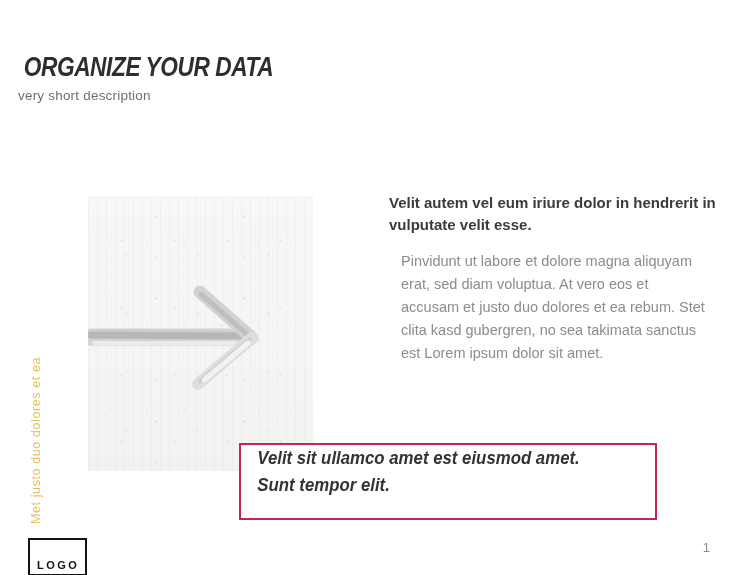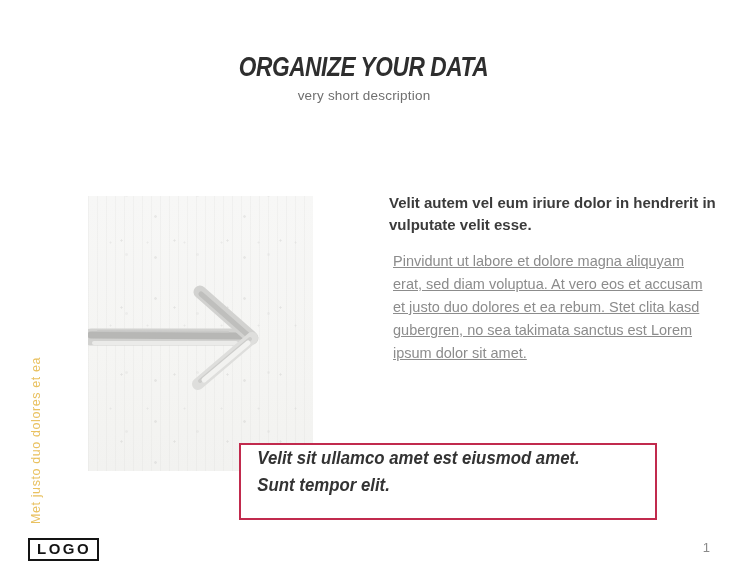--- a/index.html
+++ b/index.html
@@ -5,38 +5,39 @@
   html,body{margin:0;padding:0;background:#fff;}
   .slide{
     position:relative;
     width:743px;height:575px;
     background:#ffffff;
     font-family:"Liberation Sans", sans-serif;
     overflow:hidden;
   }
 
   
-  .header{position:absolute;top:52px;left:0;right:15px;text-align:center;}
+  .header{position:absolute;top:52px;left:0;right:15px;text-align:left;}
   .title{
     display:inline-block;
     margin:0;
     font-size:27px;
     font-weight:800;
     font-style:italic;
     color:#2e2e2e;
     letter-spacing:-0.5px;
     transform:scaleX(0.84);
     transform-origin:center;
     white-space:nowrap;
   }
   .subtitle{
     margin:5px 0 0;
     font-size:13.5px;
     color:#6f6f6f;
     letter-spacing:0.2px;
+    padding-left:18px;
   }
 
   
   .photo{
     position:absolute;left:88px;top:196px;width:225px;height:275px;
     background-color:#f8f8f7;
     background-image:
       radial-gradient(circle, rgba(120,120,120,0.14) 0 0.8px, transparent 1.4px),
       radial-gradient(circle, rgba(100,100,100,0.10) 0 1px, transparent 1.6px),
       radial-gradient(circle, rgba(140,140,140,0.12) 0 0.7px, transparent 1.3px),
@@ -51,25 +52,24 @@
   
   .content{position:absolute;left:389px;top:192px;width:330px;}
   .lead{
     margin:0;
     font-size:15px;
     font-weight:bold;
     line-height:1.47;
     color:#3b3b3b;
   }
   .bodytext{
-    margin:14px 4px 0;
+    margin:14px 12px 0;
     font-size:14.5px;
     line-height:1.58;
     color:#8c8c8c;
-    text-decoration:underline;
   }
 
   
   .callout{
     position:absolute;left:239px;top:443px;width:418px;height:77px;
     box-sizing:border-box;
     border:2px solid #c12a4d;
     background:#ffffff;
     display:flex;align-items:flex-start;
   }
@@ -93,22 +93,22 @@
     font-size:12.5px;
     letter-spacing:0.6px;
     color:#e9c160;
     white-space:nowrap;
   }
 
   
   .logo-badge{
     position:absolute;left:28px;top:538px;
     border:2px solid #141414;
-    padding:1px 6px 3px 7px;
-    font-size:15px;
+    padding:20px 6px 3px 7px;
+    font-size:11px;
     font-weight:bold;
     letter-spacing:2.5px;
     color:#141414;
     line-height:1;
   }
   .page-number{
     position:absolute;right:33px;top:540px;
     font-size:13px;
     color:#8a8a8a;
   }

